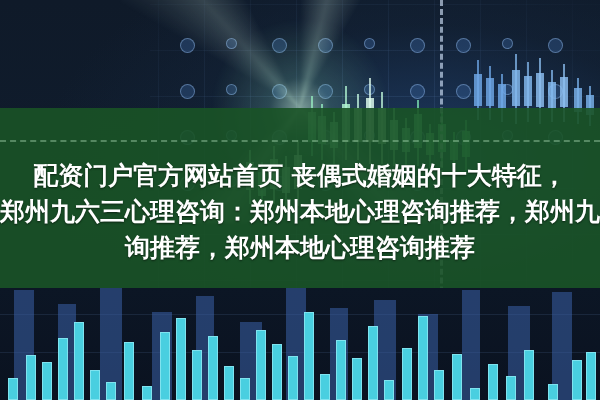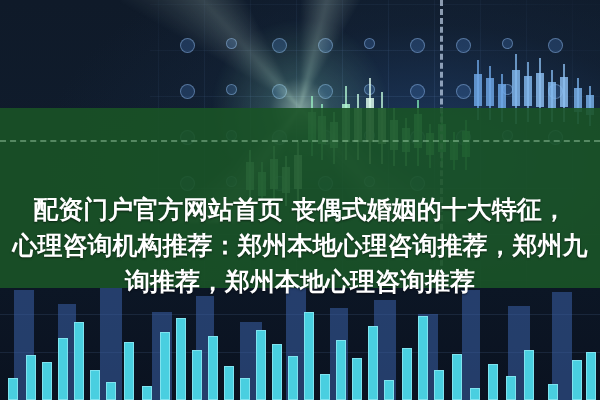--- a/index.html
+++ b/index.html
@@ -130,21 +130,20 @@
   
   .caption {
     position: absolute;
     left: 0; right: 0;
     top: 158px;
     height: 128px;
     display: flex;
     flex-direction: column;
     align-items: center;
     justify-content: flex-start;
-    margin-top: 34px;
   }
   .cap-line {
     color: #ffffff;
     font-weight: 700;
     font-size: 25px;
     line-height: 36px;
     white-space: nowrap;
     letter-spacing: 0px;
     text-shadow: 0 1px 2px rgba(0,0,0,.55);
   }
@@ -371,17 +370,17 @@
         <div class="vol-bar" style="left: 506px; width: 10px; height: 24px;"></div>
         <div class="vol-bar" style="left: 524px; width: 10px; height: 50px;"></div>
         <div class="vol-bar" style="left: 548px; width: 10px; height: 16px;"></div>
         <div class="vol-bar" style="left: 572px; width: 10px; height: 40px;"></div>
         <div class="vol-bar" style="left: 586px; width: 10px; height: 48px;"></div>
       </div>
   </div>
 
   <div class="caption">
     <div class="cap-line">配资门户官方网站首页 丧偶式婚姻的十大特征，</div>
-    <div class="cap-line">心理咨询机构推荐：郑州本地心理咨询推荐，郑州九</div>
+    <div class="cap-line">郑州九六三心理咨询：郑州本地心理咨询推荐，郑州九</div>
     <div class="cap-line">询推荐，郑州本地心理咨询推荐</div>
   </div>
 
 </div>
 
 </body></html>

